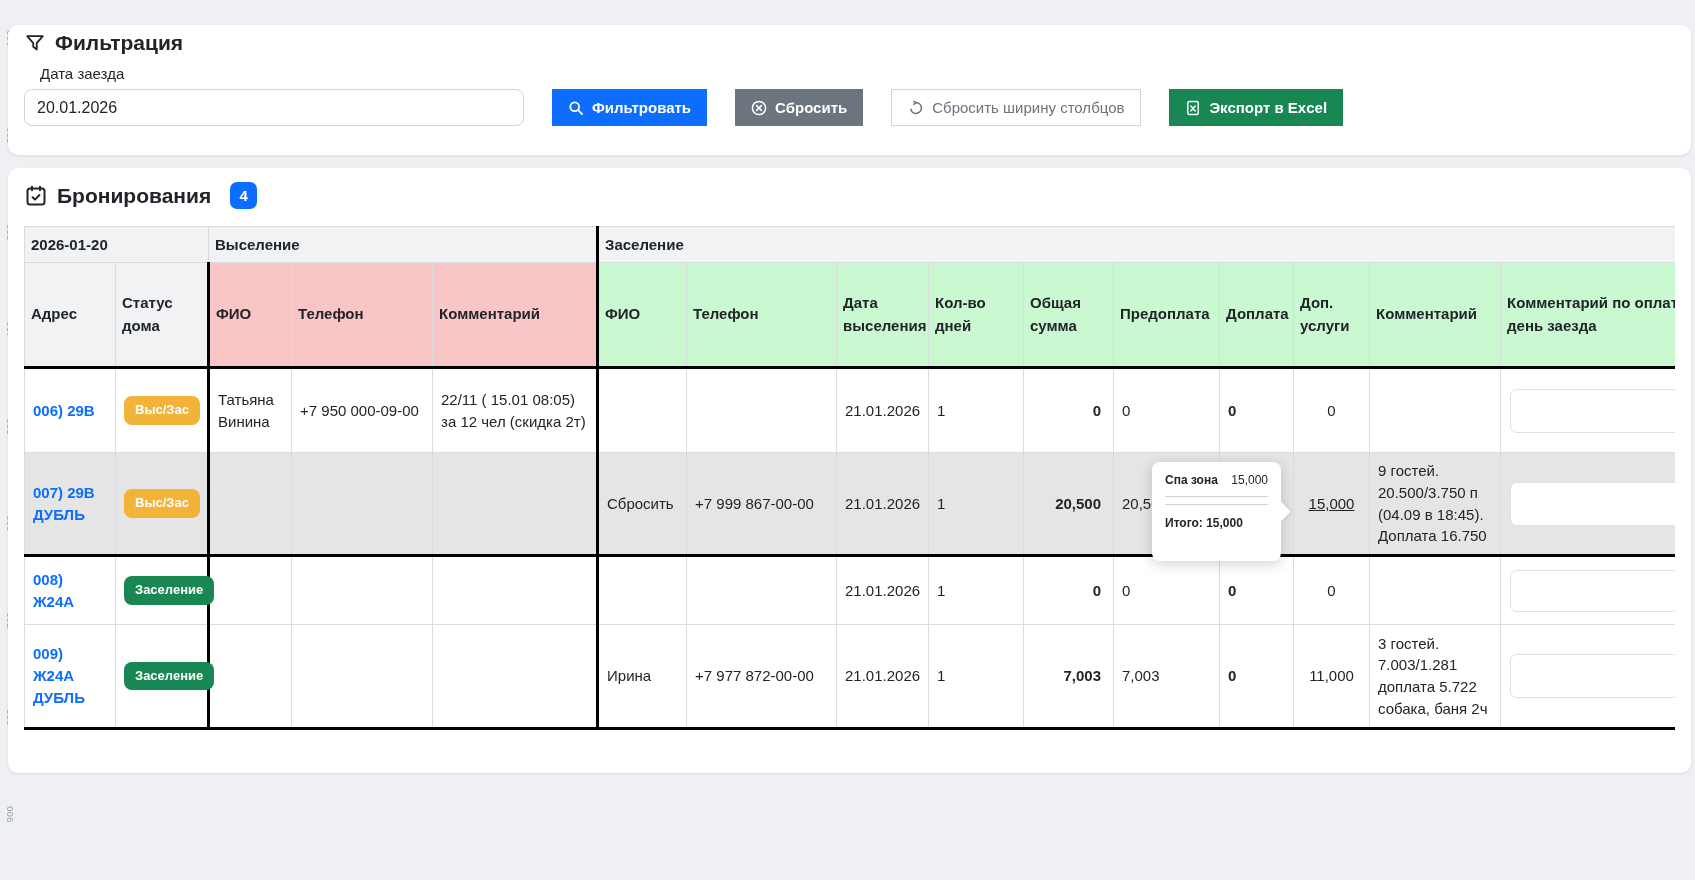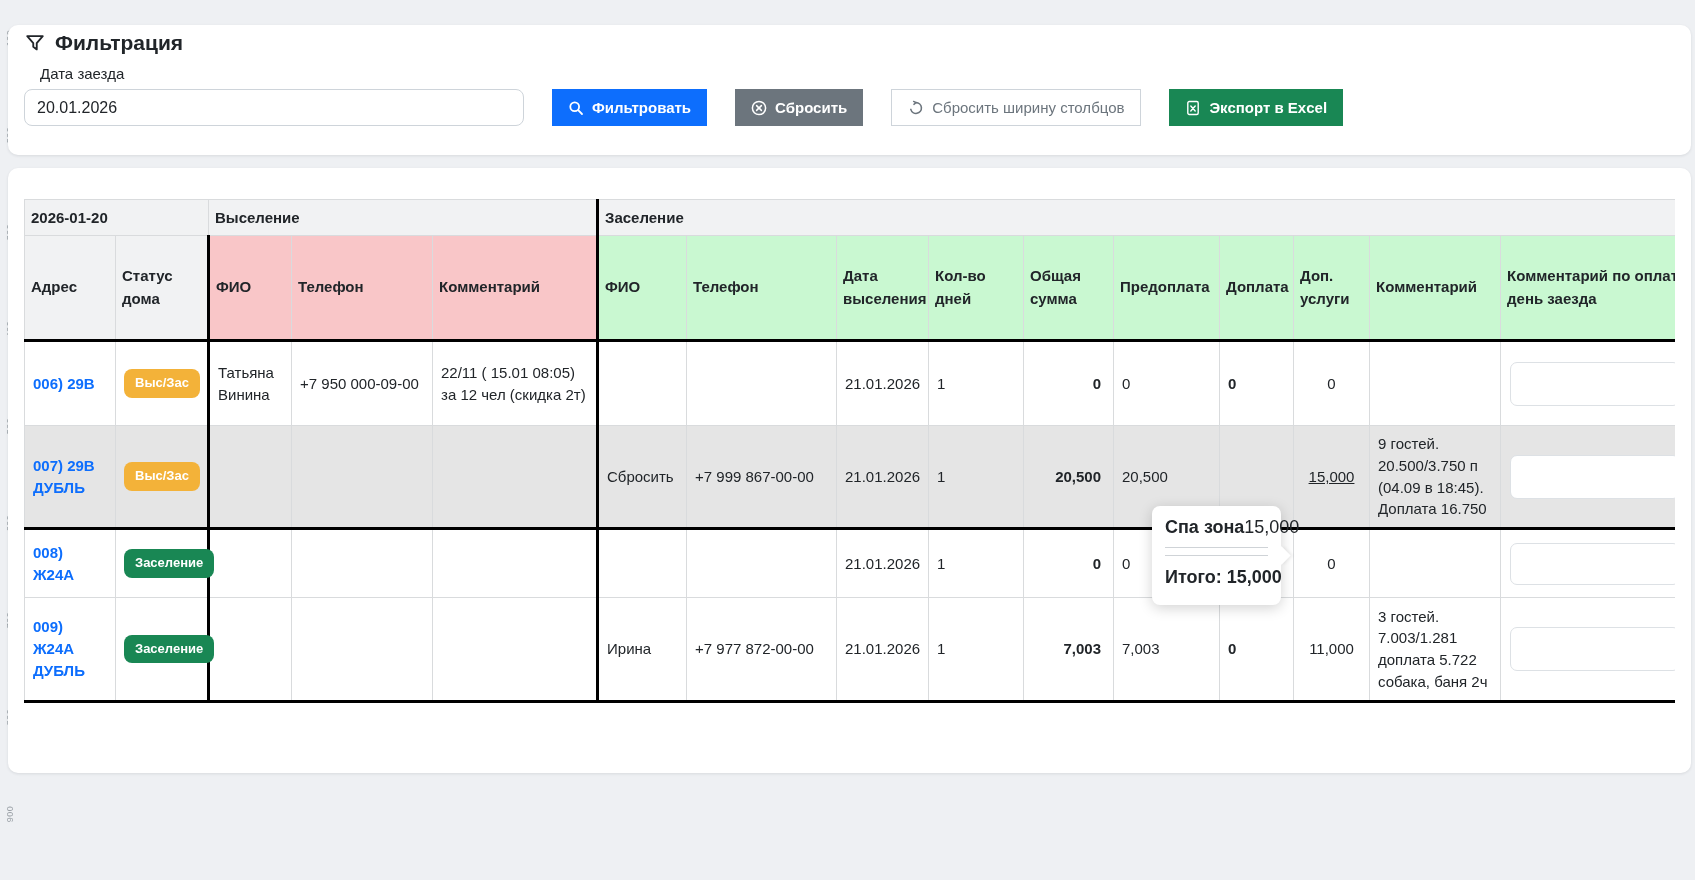--- a/index.html
+++ b/index.html
@@ -72,21 +72,21 @@
   .gh-checkin{ padding-right:170px !important; }
   .pay-box{
     width:170px; height:44px; background:#fff; border:1px solid #dde1e5;
     border-radius:7px; margin-left:1px;
   }
   .r3 .pay-box{ height:42px; }
   
   .tooltip{
     position:absolute; left:1152px; top:462px; width:129px; height:99px;
     background:#fff; border-radius:8px; box-shadow:0 3px 14px rgba(0,0,0,.18);
-    padding:11px 13px; z-index:30; font-size:18px;margin-top:44px;
+    padding:11px 13px; z-index:30; font-size:12px;
   }
   .tooltip-arrow{
     position:absolute; right:-7px; top:43px; width:13px; height:13px; background:#fff;
     transform:rotate(45deg); box-shadow:2px -2px 3px rgba(0,0,0,.06);
   }
   .tt-row{ display:flex; justify-content:space-between; white-space:nowrap; }
   .tt-label{ font-weight:bold; }
   .tt-sep{ border-top:1px solid #cfd3d7; margin-top:9px; }
   .tt-sep2{ border-top:1px solid #cfd3d7; margin-top:7px; }
   .tt-total{ font-weight:bold; margin-top:11px; white-space:nowrap; }
@@ -152,20 +152,31 @@
             <rect x="2.8" y="1.5" width="10.4" height="13" rx="1.5"></rect>
             <path d="M5.8 6 L10.2 11 M10.2 6 L5.8 11"></path>
           </svg>
       </span>
       <span>Экспорт в Excel</span>
     </button>
   </div>
 </div>
 
 <div class="card" id="bookings-card">
+  <div class="card-title">
+    <span class="icon">
+      <svg width="24" height="24" viewBox="0 0 24 24" fill="none" stroke="#212529" stroke-width="2" stroke-linecap="round" stroke-linejoin="round">
+          <rect x="3.5" y="4.5" width="17" height="16" rx="2.5"></rect>
+          <path d="M8 2.8v3.4 M16 2.8v3.4"></path>
+          <path d="M8.6 13.2l2.4 2.4 4.4-4.6"></path>
+        </svg>
+    </span>
+    <span>Бронирования</span>
+    <span class="count-badge">4</span>
+  </div>
 
   <div class="tbl-wrap">
     <table>
       <colgroup>
         <col style="width:91px">
           <col style="width:93px">
         <col style="width:83px">
           <col style="width:141px">
           <col style="width:165px">
         <col style="width:89px">

